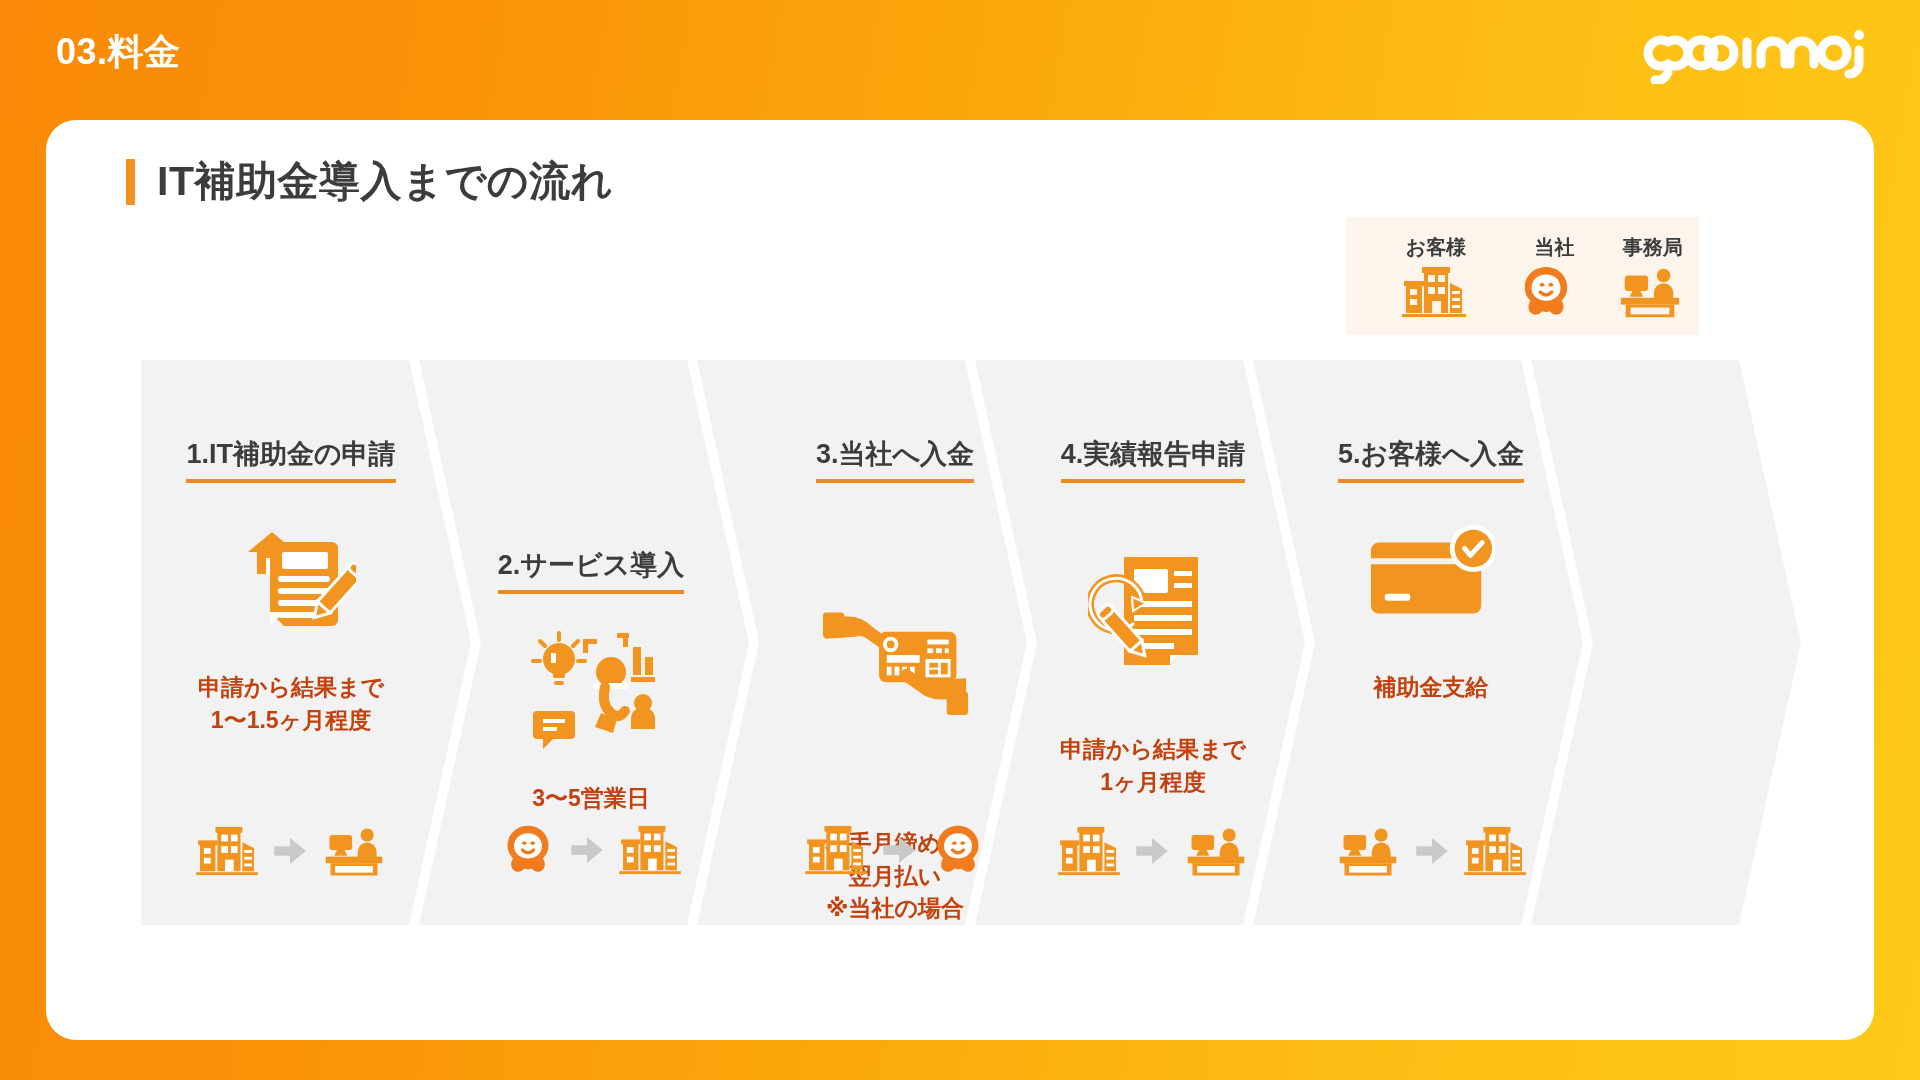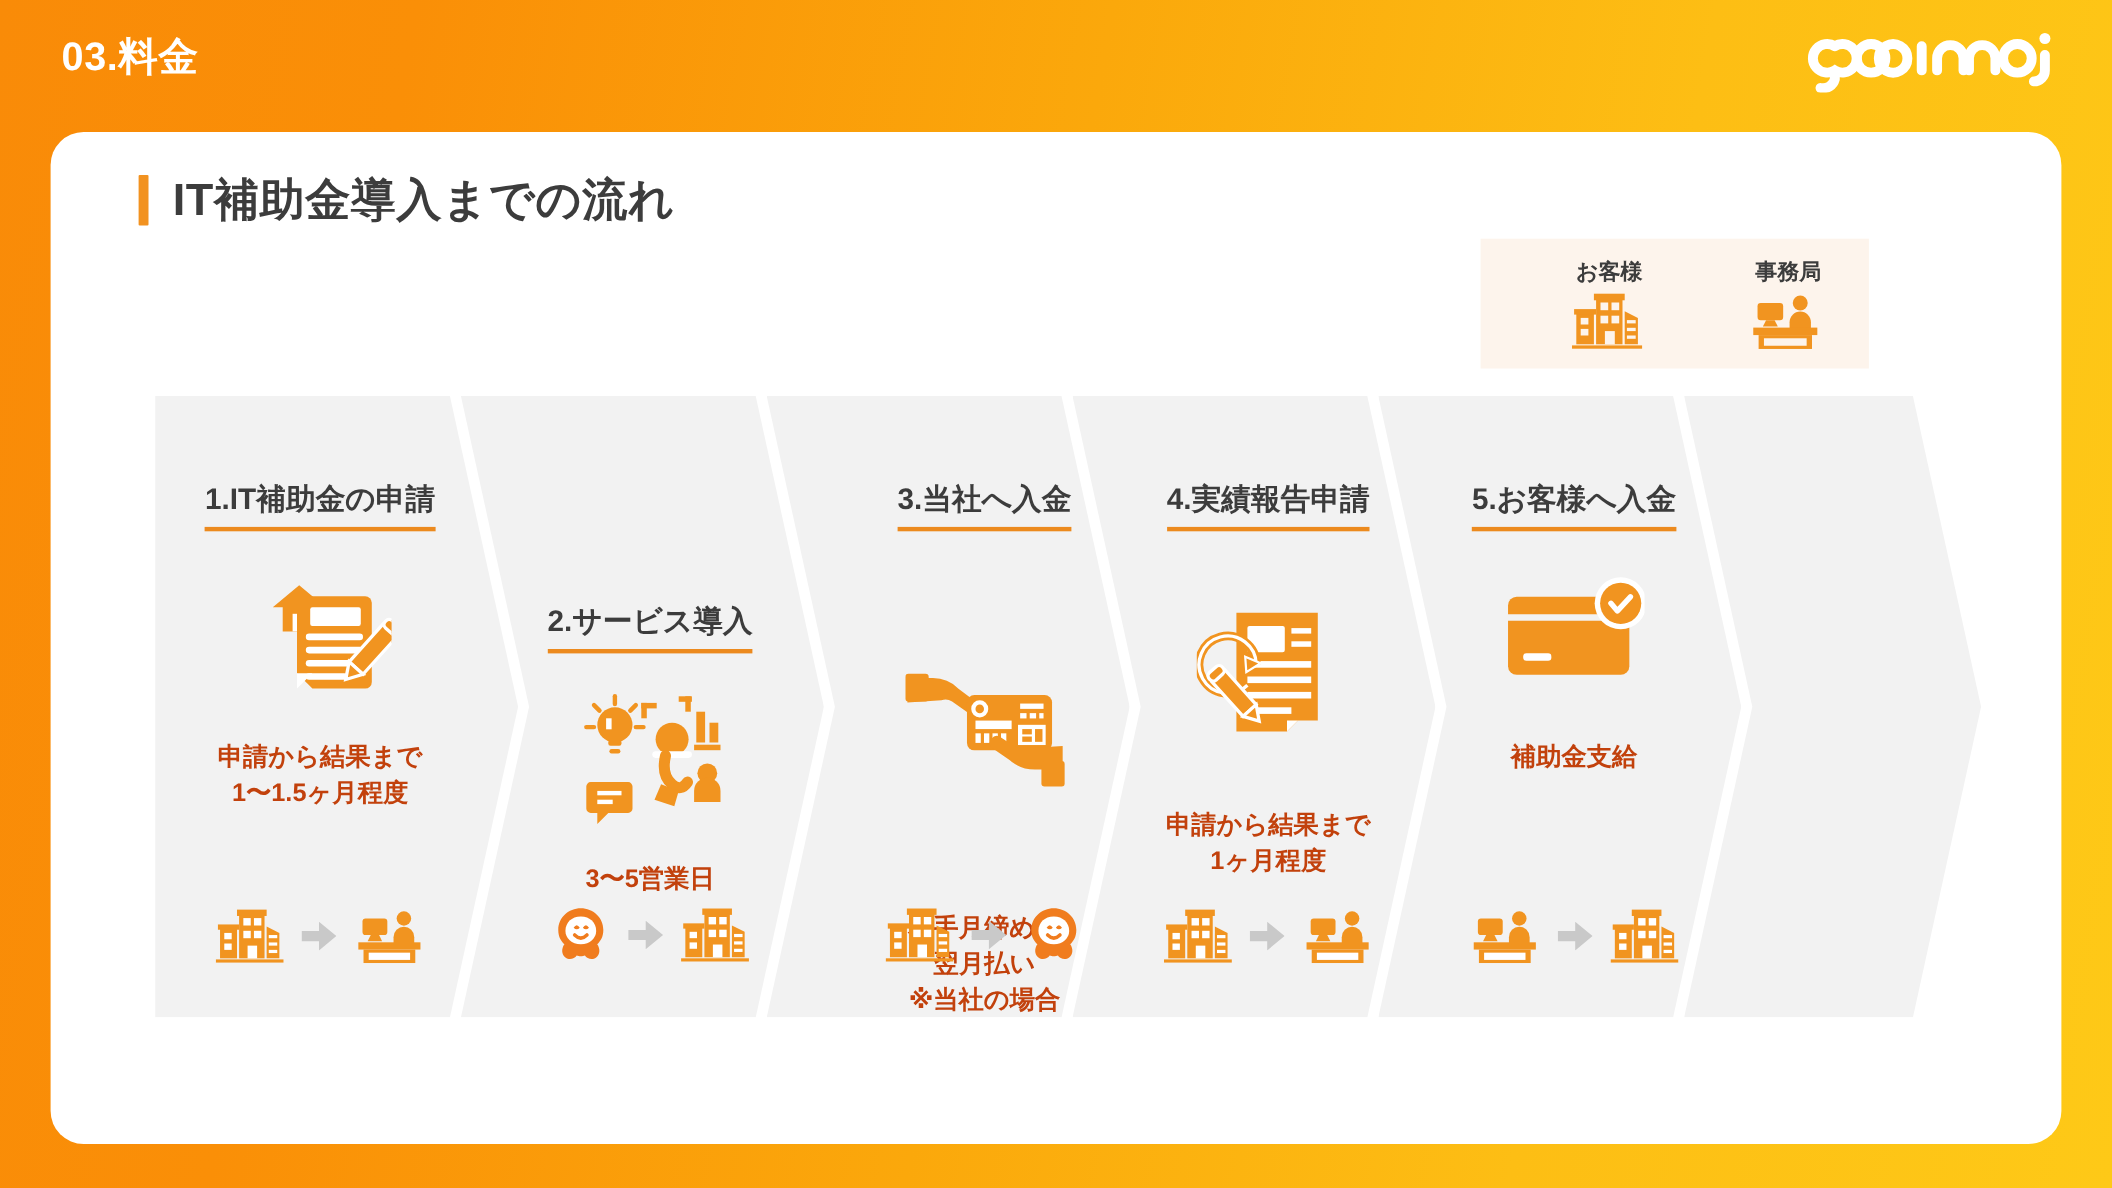--- a/index.html
+++ b/index.html
@@ -229,20 +229,32 @@
             <rect x="30" y="36" width="9" height="12"></rect>
             <rect x="50" y="26" width="8" height="3"></rect>
               <rect x="50" y="33" width="8" height="3"></rect>
               <rect x="50" y="40" width="8" height="3"></rect>
           </g>
           <rect x="0" y="49" width="64" height="3"></rect>
         </svg>
       </div>
     </div>
 
+    <div class="legend-item">
+      <div class="legend-label">当社</div>
+      <div class="legend-icon">
+        <svg viewBox="0 0 58 58" width="56" height="56">
+          <path d="M29 3 C41 3 51 12 51 24 C51 31 48 35 45 38 C48 42 48 48 44 51 C40 54 35 52 33 49 C31 50 27 50 25 49 C23 52 18 54 14 51 C10 48 10 42 13 38 C10 35 7 31 7 24 C7 12 17 3 29 3 Z" fill="#F07C1E"></path>
+          <path d="M29 11 C38 11 44 17 44 25 C44 32 38 38 29 38 C20 38 14 32 14 25 C14 17 20 11 29 11 Z" fill="#FFFFFF"></path>
+          <path d="M22 22 q3 -5 6 0 q-3 3 -6 0 Z" fill="#F07C1E"></path>
+          <path d="M31 22 q3 -5 6 0 q-3 3 -6 0 Z" fill="#F07C1E"></path>
+          <path d="M23 29 q6 6 12 0" stroke="#F07C1E" stroke-width="3.5" fill="none" stroke-linecap="round"></path>
+        </svg>
+      </div>
+    </div>
 
     <div class="legend-item">
       <div class="legend-label">事務局</div>
       <div class="legend-icon">
         <svg viewBox="0 0 68 54" width="66" height="54" fill="#F19420">
           <rect x="8" y="10" width="24" height="16" rx="3"></rect>
           <path d="M16 26 h8 l3 6 h-14 z"></path>
           <circle cx="48" cy="10" r="7"></circle>
           <path d="M38 34 v-6 a10 10 0 0 1 20 0 v6 z"></path>
           <rect x="4" y="33" width="60" height="7"></rect>

